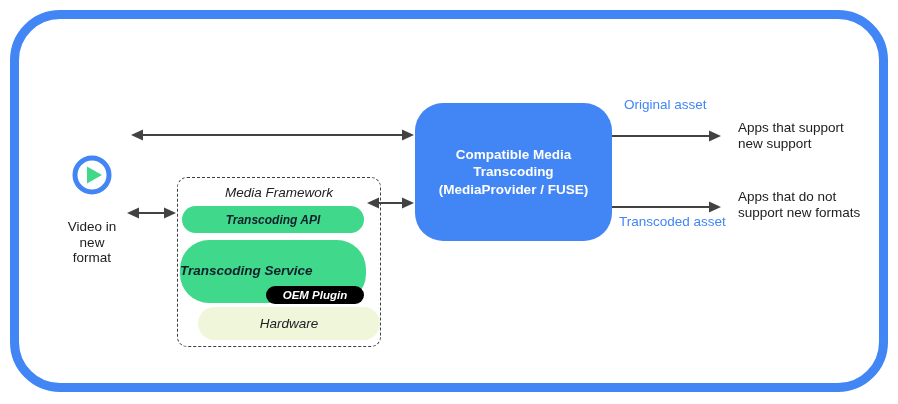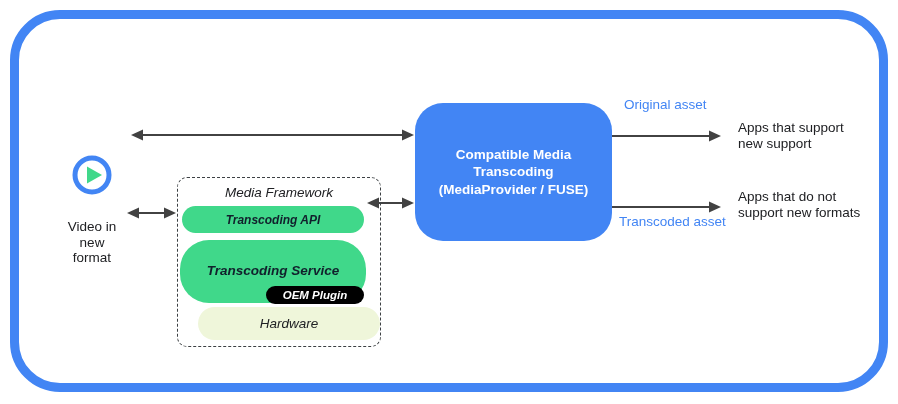--- a/index.html
+++ b/index.html
@@ -24,21 +24,21 @@
   .mf-title{position:absolute;left:0;top:7px;width:100%;text-align:center;font-size:13.5px;color:#202124;}
   .pill{position:absolute;box-sizing:border-box;}
   .pill-api{
     left:4px;top:28px;width:182px;height:27px;border-radius:14px;background:#40d88a;
     display:flex;align-items:center;justify-content:center;font-size:12px;font-weight:bold;color:#11202c;
   }
   .pill-service{
     left:2px;top:62px;width:186px;height:63px;border-radius:29px;background:#40d88a;
   }
   .service-label{
-    position:absolute;left:0;top:23px;width:100%;text-align:center;
+    position:absolute;left:0;top:23px;width:100%;
     font-size:13.5px;font-weight:bold;color:#11202c;
   }
   .pill-oem{
     left:88px;top:108px;width:98px;height:18px;border-radius:9px;background:#000000;
     display:flex;align-items:center;justify-content:center;
     font-size:11.5px;font-weight:bold;color:#ffffff;
   }
   .pill-hardware{
     left:20px;top:129px;width:182px;height:33px;border-radius:17px;background:#eff6da;
     display:flex;align-items:center;justify-content:center;font-size:13.5px;color:#202124;

